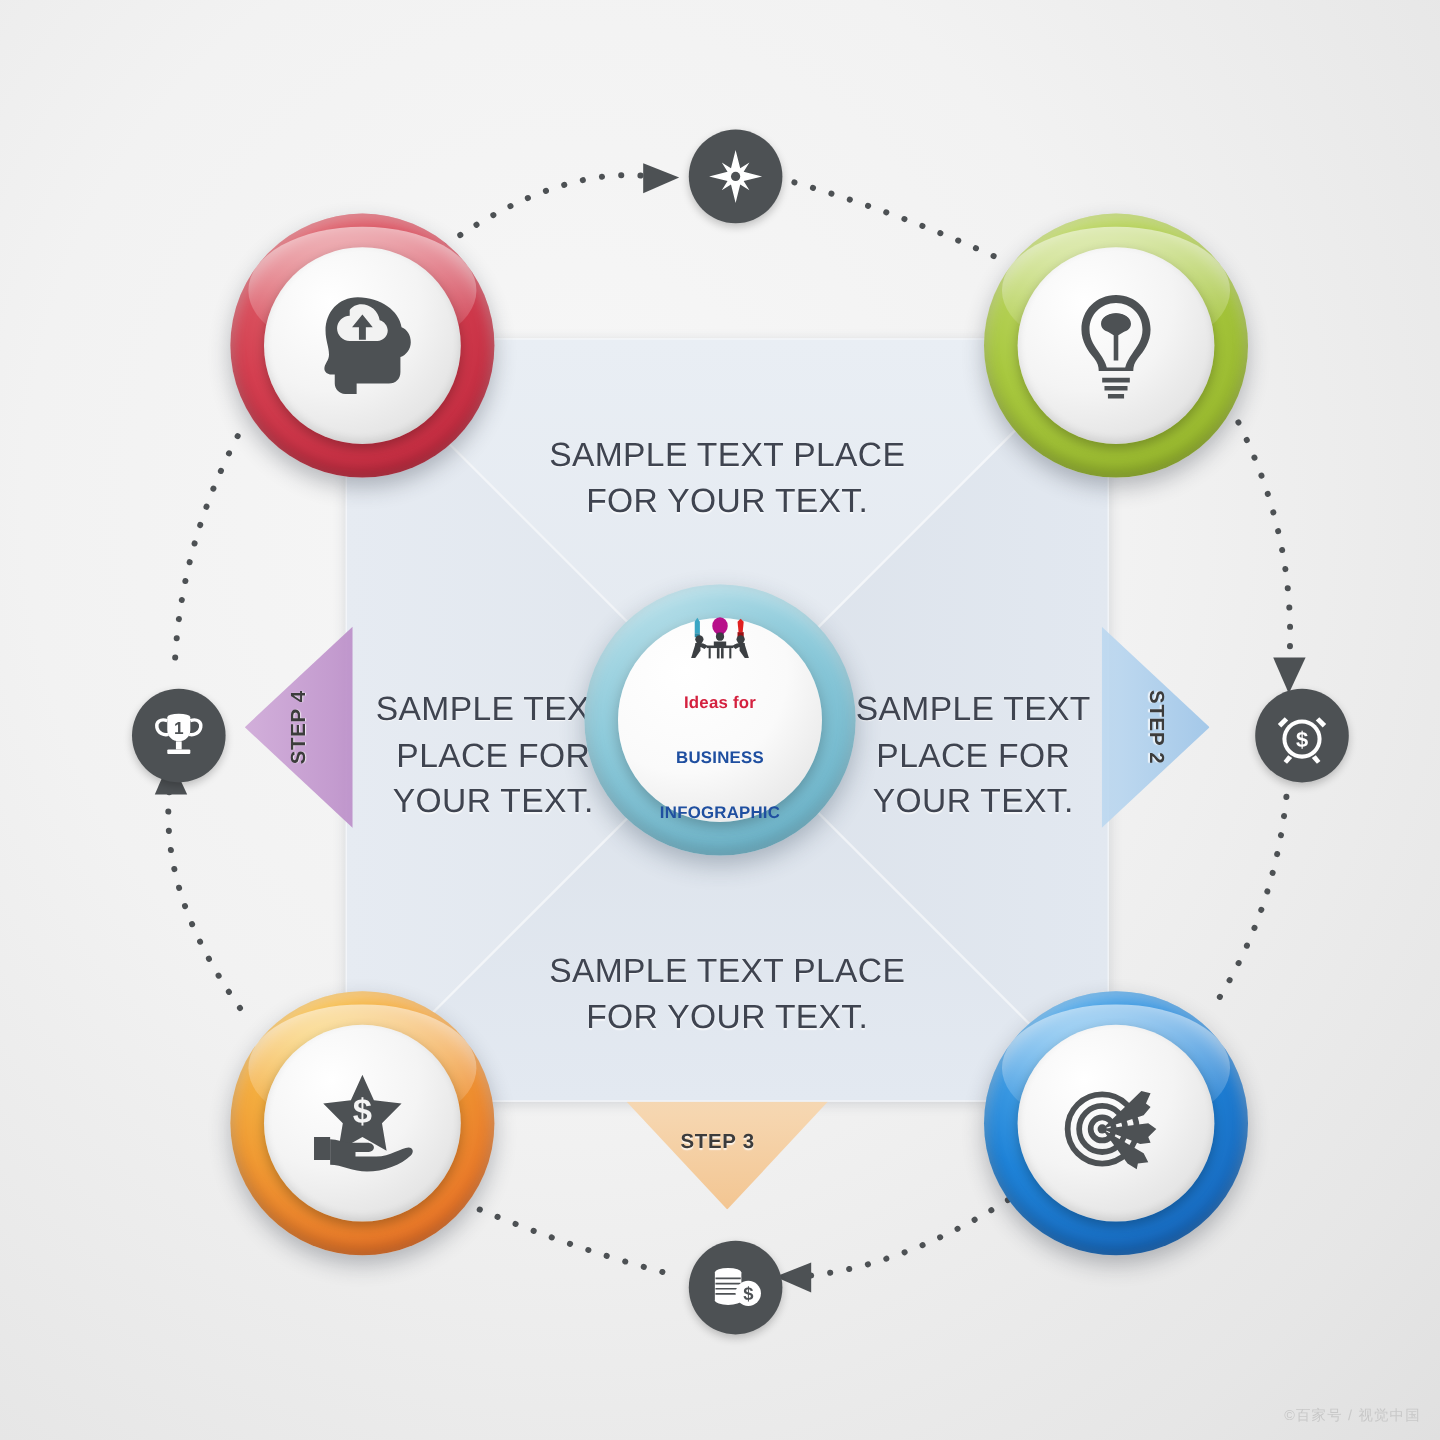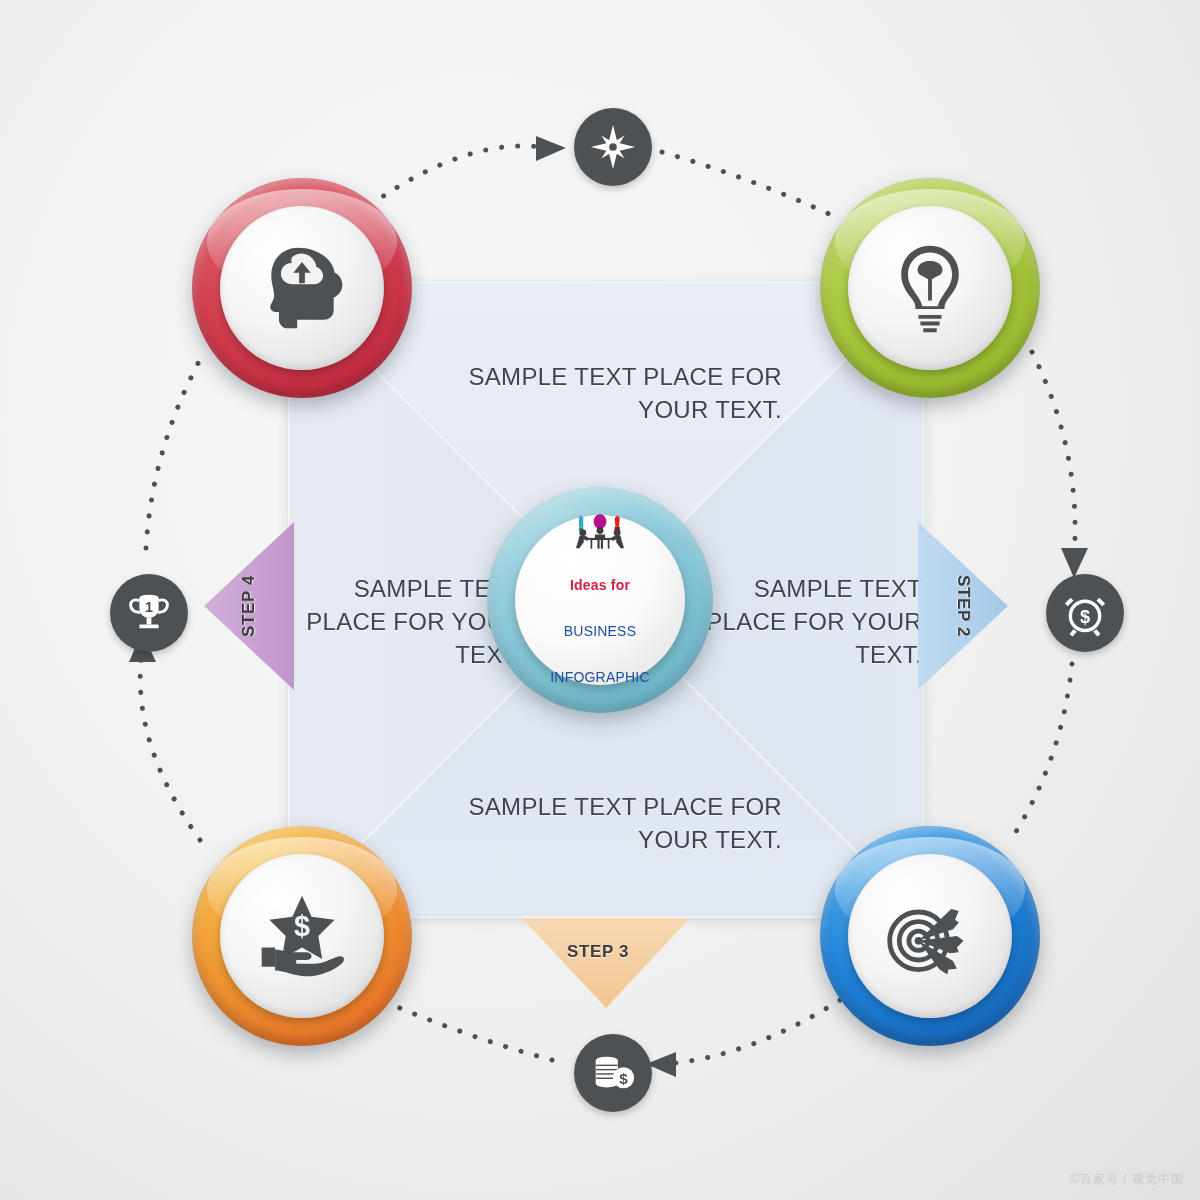--- a/index.html
+++ b/index.html
@@ -61,22 +61,22 @@
     clip-path:polygon(0 0,100% 0,50% 100%);opacity:.92;}
   #step3 .lbl{left:0;right:16px;top:24px;text-align:center;}
 
   #step4{left:204px;top:522px;width:90px;height:168px;}
   #step4 .tri{background:linear-gradient(270deg,#bc8fc9 0%,#cfa9d8 100%);
     clip-path:polygon(100% 0,100% 100%,0 50%);opacity:.92;}
   #step4 .lbl{left:-32px;top:74px;width:154px;text-align:center;transform:rotate(-90deg);}
 
   
   .sample{
-    position:absolute;color:#3f4450;font-size:24px;line-height:1.38;
-    text-align:right;letter-spacing:.3px;
+    position:absolute;color:#3f4450;font-size:28px;line-height:1.38;
+    text-align:center;letter-spacing:.3px;
     text-shadow:0 1px 1px rgba(255,255,255,.75);
   }
   #txt-top{left:430px;top:360px;width:352px;}
   #txt-bottom{left:430px;top:790px;width:352px;}
   #txt-left{left:300px;top:572px;width:222px;}
   #txt-right{left:700px;top:572px;width:222px;}
 
   
   .node{position:absolute;width:220px;height:220px;border-radius:50%;}
   .node .ring{
@@ -108,21 +108,21 @@
   #hub{position:absolute;left:487px;top:487px;width:226px;height:226px;border-radius:50%;
     background:radial-gradient(circle at 36% 24%,#b6dfe9 0%,#8ecbdb 45%,#5ba9c2 100%);
     box-shadow:0 8px 20px rgba(40,60,80,.30), inset 0 -6px 14px rgba(0,0,0,.18), inset 0 6px 14px rgba(255,255,255,.45);}
   #hub .hub-inner{position:absolute;left:28px;top:28px;width:170px;height:170px;border-radius:50%;
     background:radial-gradient(circle at 33% 26%,#ffffff 0%,#fafafa 50%,#dedede 100%);
     box-shadow:0 4px 12px rgba(0,0,0,.25);
     display:flex;flex-direction:column;align-items:center;justify-content:center;gap:24px;}
   .hub-logo{width:108px;height:70px;margin-top:-2px;}
   .hub-txt{text-align:center;line-height:1.08;margin-top:2px;}
   .hub-txt .l1{font-size:14px;font-weight:bold;color:#d4213f;letter-spacing:.2px;}
-  .hub-txt .l2,.hub-txt .l3{font-size:14px;font-weight:normal;color:#1f4fa0;letter-spacing:.2px;margin-top:31px;}
+  .hub-txt .l2,.hub-txt .l3{font-size:14px;font-weight:bold;color:#1f4fa0;letter-spacing:.2px;margin-top:31px;}
 
   
   .badge{position:absolute;width:78px;height:78px;border-radius:50%;
     background:#4d5154;display:flex;align-items:center;justify-content:center;
     box-shadow:0 3px 7px rgba(0,0,0,.22);}
   .badge svg{width:48px;height:48px;fill:#ffffff;}
   #badge-top{left:574px;top:108px;}
   #badge-right{left:1046px;top:574px;}
   #badge-bottom{left:574px;top:1034px;}
   #badge-left{left:110px;top:574px;}

